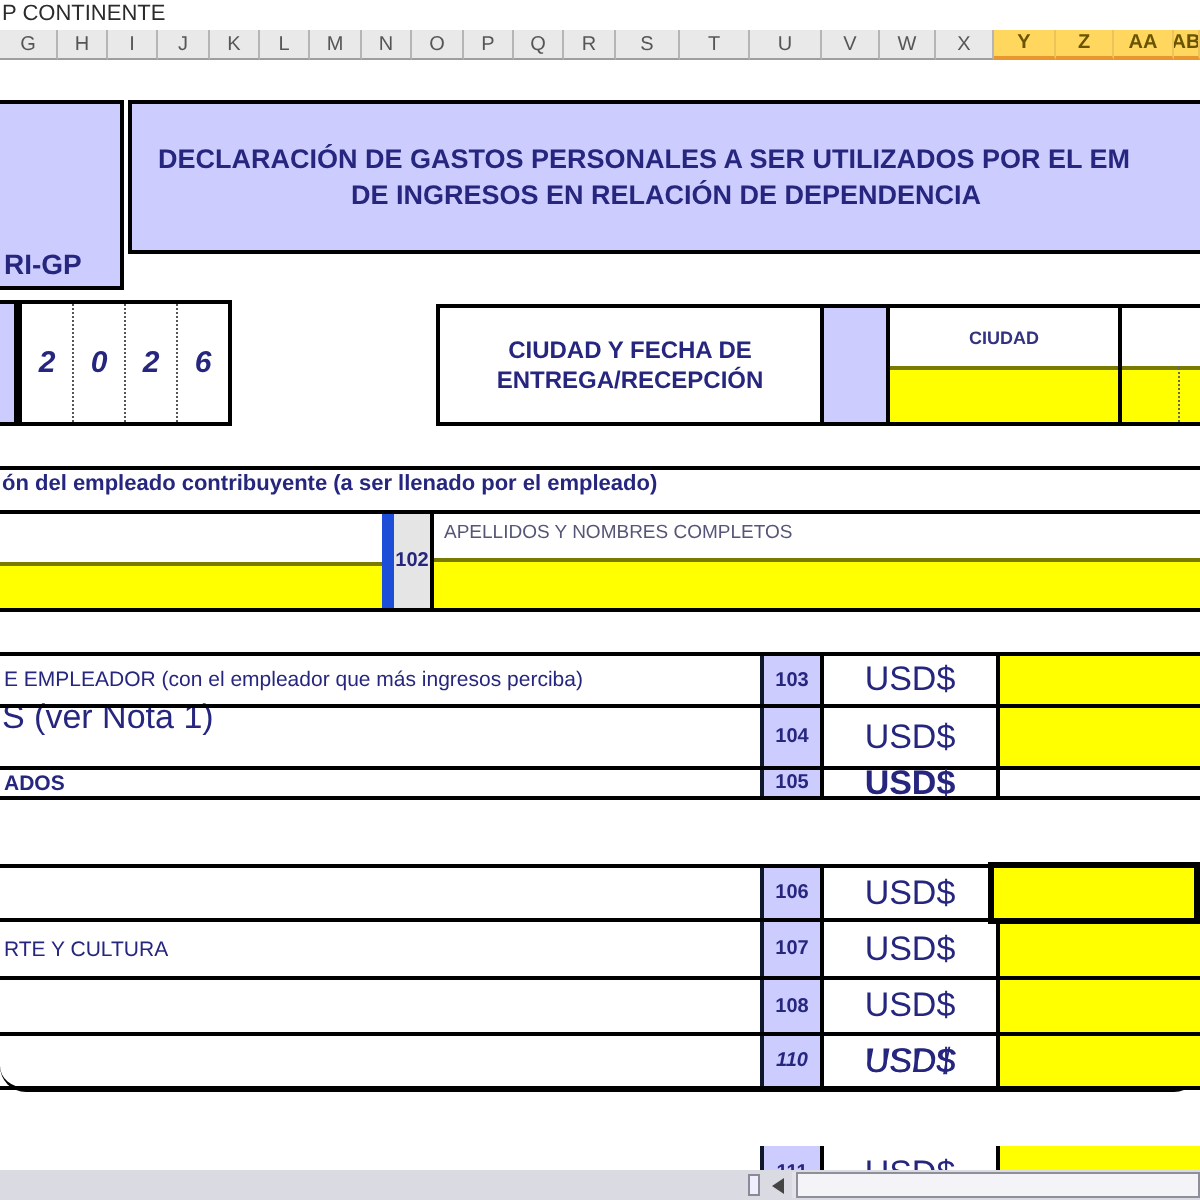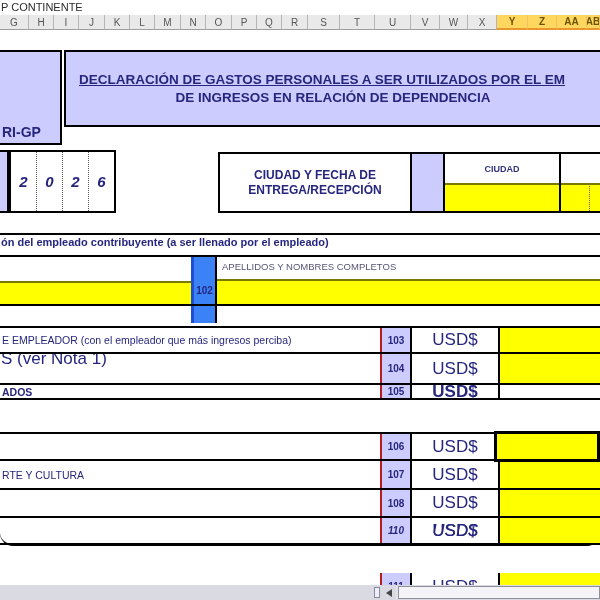--- a/index.html
+++ b/index.html
@@ -25,21 +25,21 @@
   .yel { background:#ffff00; }
 
   #sri-box { left:-4px; top:20px; width:66px; height:95px; border:2px solid #000;
              background:#ccccff; }
   #sri-label { left:4px; bottom:3px; font-size:14px; font-weight:bold; color:#26267f; position:absolute; }
 
   #title-box { left:64px; top:20px; width:536px; height:77px; border:2px solid #000;
                border-right:none; background:#ccccff; display:flex; flex-direction:column;
                justify-content:center; overflow:hidden; }
   #title-l1 { font-size:13.5px; font-weight:bold; color:#26267f; white-space:nowrap;
-              padding-left:13px;text-decoration:underline; }
+              padding-left:13px; }
   #title-l2 { font-size:13.5px; font-weight:bold; color:#26267f; white-space:nowrap;
               text-align:center; margin-top:3px; }
 
   #year-sliver { left:-3px; top:120px; width:12px; height:63px; border:2px solid #000;
                  background:#ccccff; }
   #year-box { left:9px; top:120px; width:107px; height:63px; border:2px solid #000;
               background:#fff; display:flex; }
   .ydig { flex:1 1 0; border-right:1px dotted #555; display:flex; align-items:center;
           justify-content:center; font-size:15px; font-weight:bold; font-style:italic;
           color:#26267f; }
@@ -65,36 +65,36 @@
   #fecha-dot { left:144px; top:29px; width:1px; height:28px; border-left:1px dotted #666; }
 
   .hline { left:0; width:600px; background:#000; }
 
   #s1-title { left:1px; top:206px; font-size:11px; font-weight:bold; color:#26267f; white-space:nowrap; }
   #s2-title { left:1px; top:281px; font-size:17px; font-weight:normal; color:#26267f; white-space:nowrap;margin-top:38px; }
 
   
   #ap-left-yellow { left:0; top:251px; width:191px; height:25px; background:#ffff00;
                     border-top:2px solid #7a7a00; }
-  #ap-code-box { left:191px; top:227px; width:26px; height:66px; background:#3b82f6;
-                 border-left:3px solid #1d4ed8; border-right:2px solid #000; display:flex;
+  #ap-code-box { left:191px; top:227px; width:26px; height:47px; background:#e5e5e5;
+                 border-left:6px solid #1d4ed8; border-right:2px solid #000; display:flex;
                  align-items:center; justify-content:center; font-size:10px; font-weight:bold;
                  color:#26267f; }
   #ap-label { left:222px; top:231px; font-size:9.5px; color:#555577; white-space:nowrap; }
   #ap-right-yellow { left:217px; top:249px; width:383px; height:27px; background:#ffff00;
                      border-top:2px solid #7a7a00; }
 
   
   .frow { position:absolute; left:0; width:600px; border-bottom:2px solid #000; }
   .frow.first { border-top:2px solid #000; }
   .flabel { position:absolute; left:2px; top:0; bottom:0; width:378px; display:flex;
             align-items:center; font-size:10.5px; color:#26267f; white-space:nowrap;
             overflow:hidden; }
   .fcode { position:absolute; left:380px; top:0; bottom:0; width:32px; background:#ccccff;
-           border-left:2px solid #b91c1c; border-right:2px solid #000; display:flex;
+           border-left:2px solid #0f172a; border-right:2px solid #000; display:flex;
            align-items:center; justify-content:center; font-size:10px; font-weight:bold;
            color:#26267f; }
   .fusd { position:absolute; left:412px; top:0; bottom:0; width:86px; display:flex;
           align-items:center; justify-content:center; font-size:17px; color:#26267f; }
   .fval { position:absolute; left:498px; top:0; bottom:0; width:102px;
           border-left:2px solid #000; }
   .fval.yel { background:#ffff00; }
   .fval.sel { left:494px; width:106px; top:-3px; bottom:-3px; border:3px solid #000;
               background:#ffff00; z-index:5; }
   .bold { font-weight:bold; }

